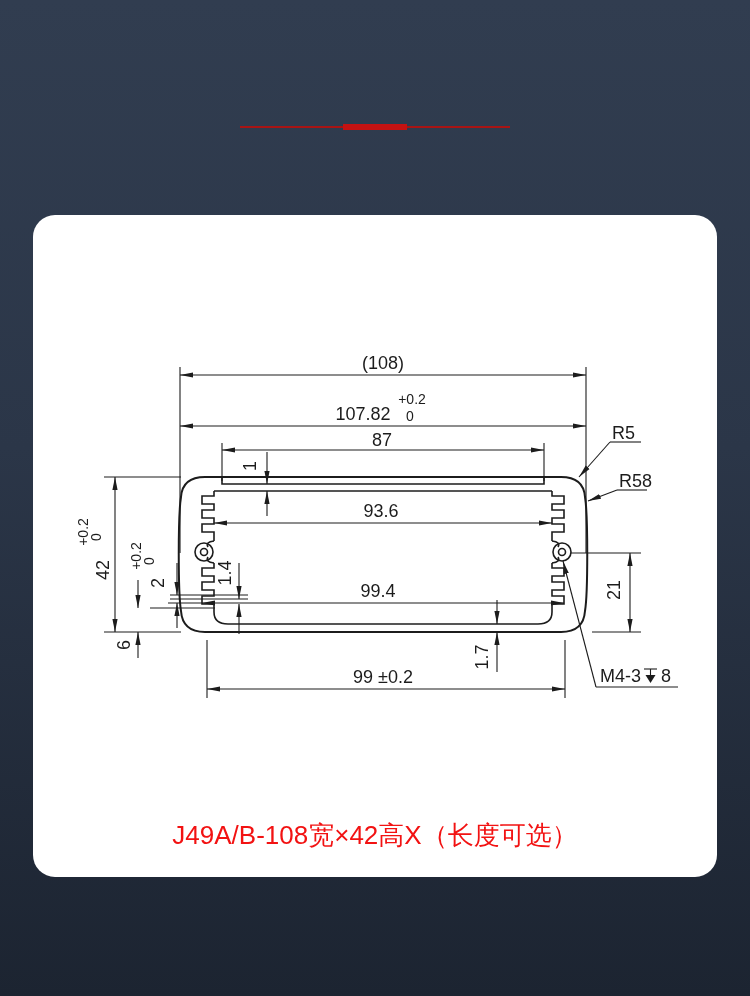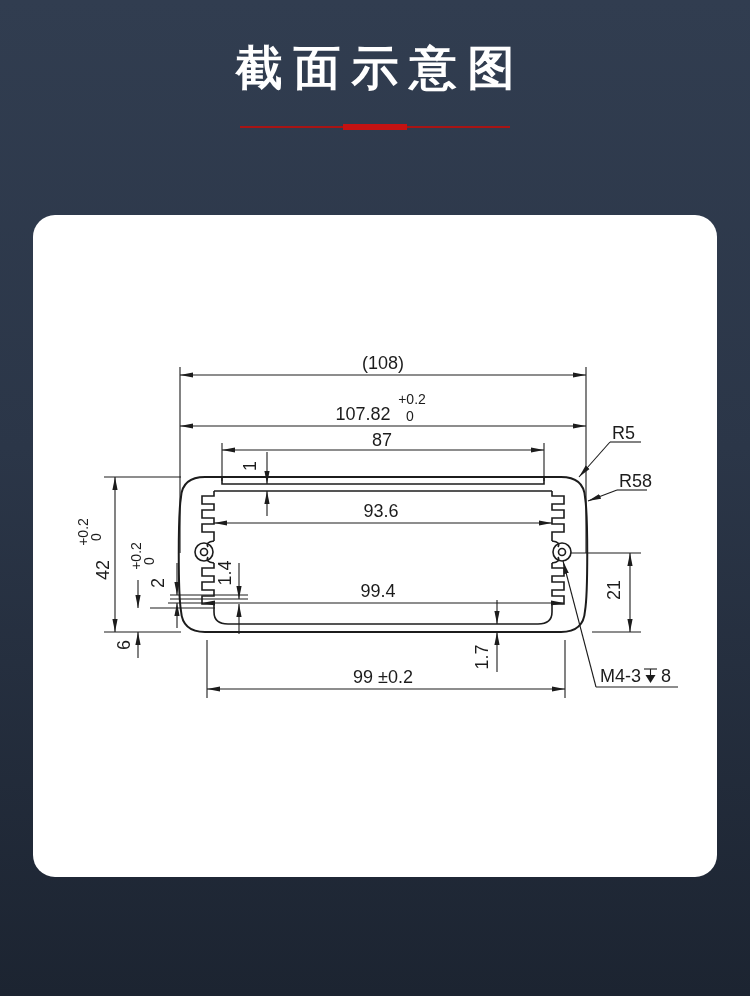--- a/index.html
+++ b/index.html
@@ -32,21 +32,20 @@
   .profile{stroke-width:2;}
   .inner{stroke-width:1.6;}
   .dim{stroke-width:1.1;}
   .arrfill{fill:#1c1c1c;stroke:none;}
 </style>
 </head>
 <body>
 
 <div class="page">
 
-  <div class="page-title">截面示意图</div>
 
   <div class="divider">
     <div class="divider-bold"></div>
   </div>
 
   <div class="card"></div>
 
   <svg class="drawing" viewBox="0 0 750 996" width="750" height="996" xmlns="http://www.w3.org/2000/svg">
     <defs>
       <marker id="arrE" markerUnits="userSpaceOnUse" markerWidth="14" markerHeight="7" refX="13" refY="3" orient="auto">
@@ -168,14 +167,15 @@
       <text x="600" y="682" text-anchor="start">M4-3</text>
       <g>
         <path class="ln dim" d="M 644 669 H 657"></path>
         <path class="ln dim" d="M 650.5 669 V 678"></path>
         <path class="arrfill" d="M 645.5 675 L 655.5 675 L 650.5 683 Z"></path>
       </g>
       <text x="661" y="682" text-anchor="start">8</text>
     </g>
   </svg>
 
+  <div class="caption">J49A/B-108宽×42高X（长度可选）</div>
 
 </div>
 
 </body></html>

